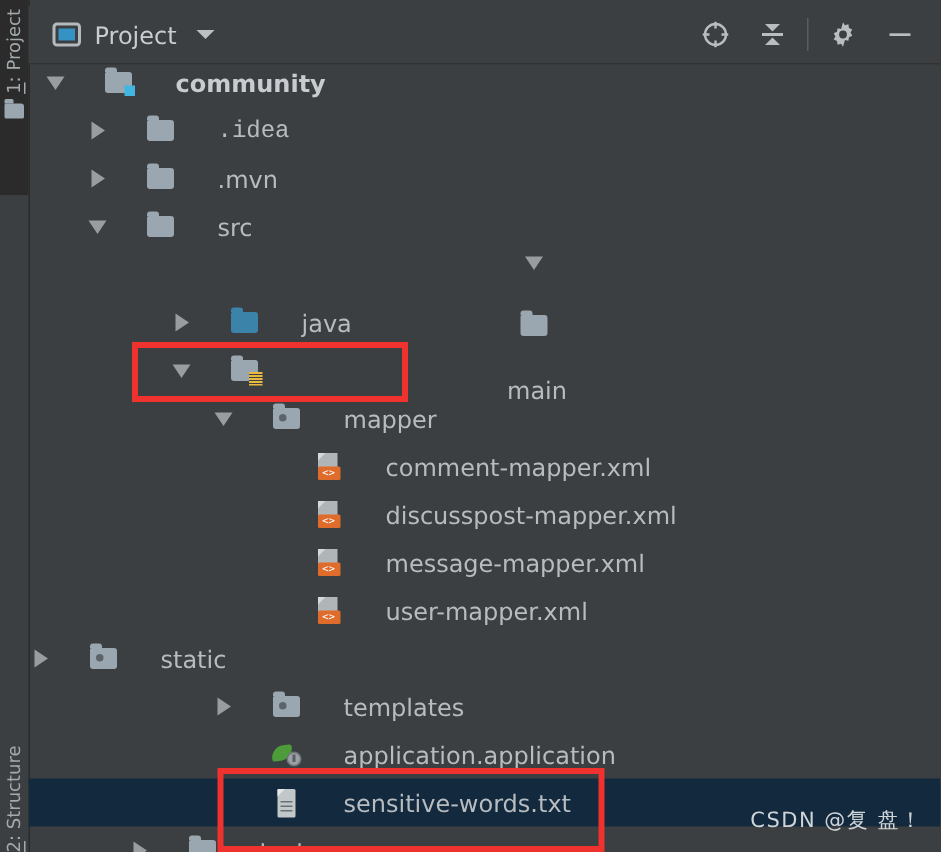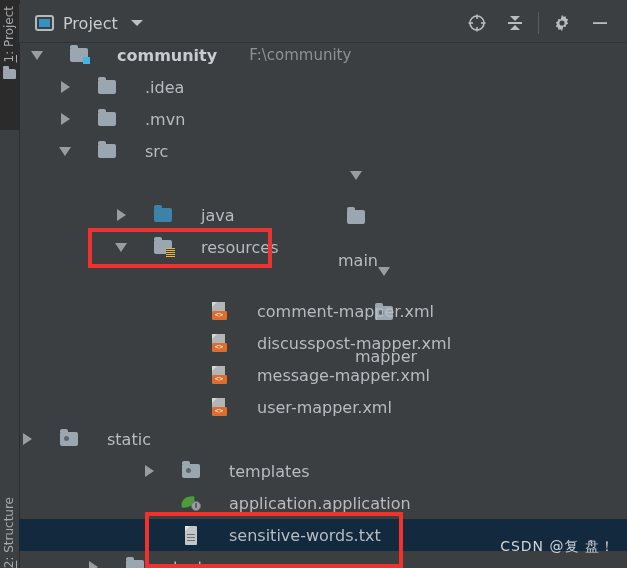--- a/index.html
+++ b/index.html
@@ -173,41 +173,40 @@
       <div class="row" style="padding-left: 10px;">
         <span class="arrow open">
           <i></i>
         </span>
         <span class="ico">
           <span class="folder">
             <span class="badge-sq"></span>
           </span>
         </span>
         <span class="label bold">community</span>
-        <span class="path">F:\community</span>
+      </div>
+      <div class="row" style="padding-left: 38px; font-family: Liberation Mono, monospace;">
+        <span class="arrow closed">
+          <i></i>
+        </span>
+        <span class="ico">
+          <span class="folder"></span>
+        </span>
+        <span class="label">.idea</span>
       </div>
       <div class="row" style="padding-left: 38px;">
         <span class="arrow closed">
           <i></i>
         </span>
         <span class="ico">
           <span class="folder"></span>
         </span>
-        <span class="label">.idea</span>
+        <span class="label">.mvn</span>
       </div>
       <div class="row" style="padding-left: 38px;">
-        <span class="arrow closed">
-          <i></i>
-        </span>
-        <span class="ico">
-          <span class="folder"></span>
-        </span>
-        <span class="label">.mvn</span>
-      </div>
-      <div class="row" style="padding-left: 38px;">
         <span class="arrow open">
           <i></i>
         </span>
         <span class="ico">
           <span class="folder"></span>
         </span>
         <span class="label">src</span>
       </div>
       <div class="row" style="padding-left: 66px; flex-direction: column;">
         <span class="arrow open">
@@ -229,23 +228,22 @@
       </div>
       <div class="row" style="padding-left: 94px;">
         <span class="arrow open">
           <i></i>
         </span>
         <span class="ico">
           <span class="folder">
             <span class="badge-lines"></span>
           </span>
         </span>
-        <span class="label">resources</span>
-      </div>
-      <div class="row" style="padding-left: 122px; flex-direction: column;">
+      </div>
+      <div class="row" style="padding-left: 122px;">
         <span class="arrow open">
           <i></i>
         </span>
         <span class="ico">
           <span class="folder">
             <span class="dot"></span>
           </span>
         </span>
         <span class="label">mapper</span>
       </div>

